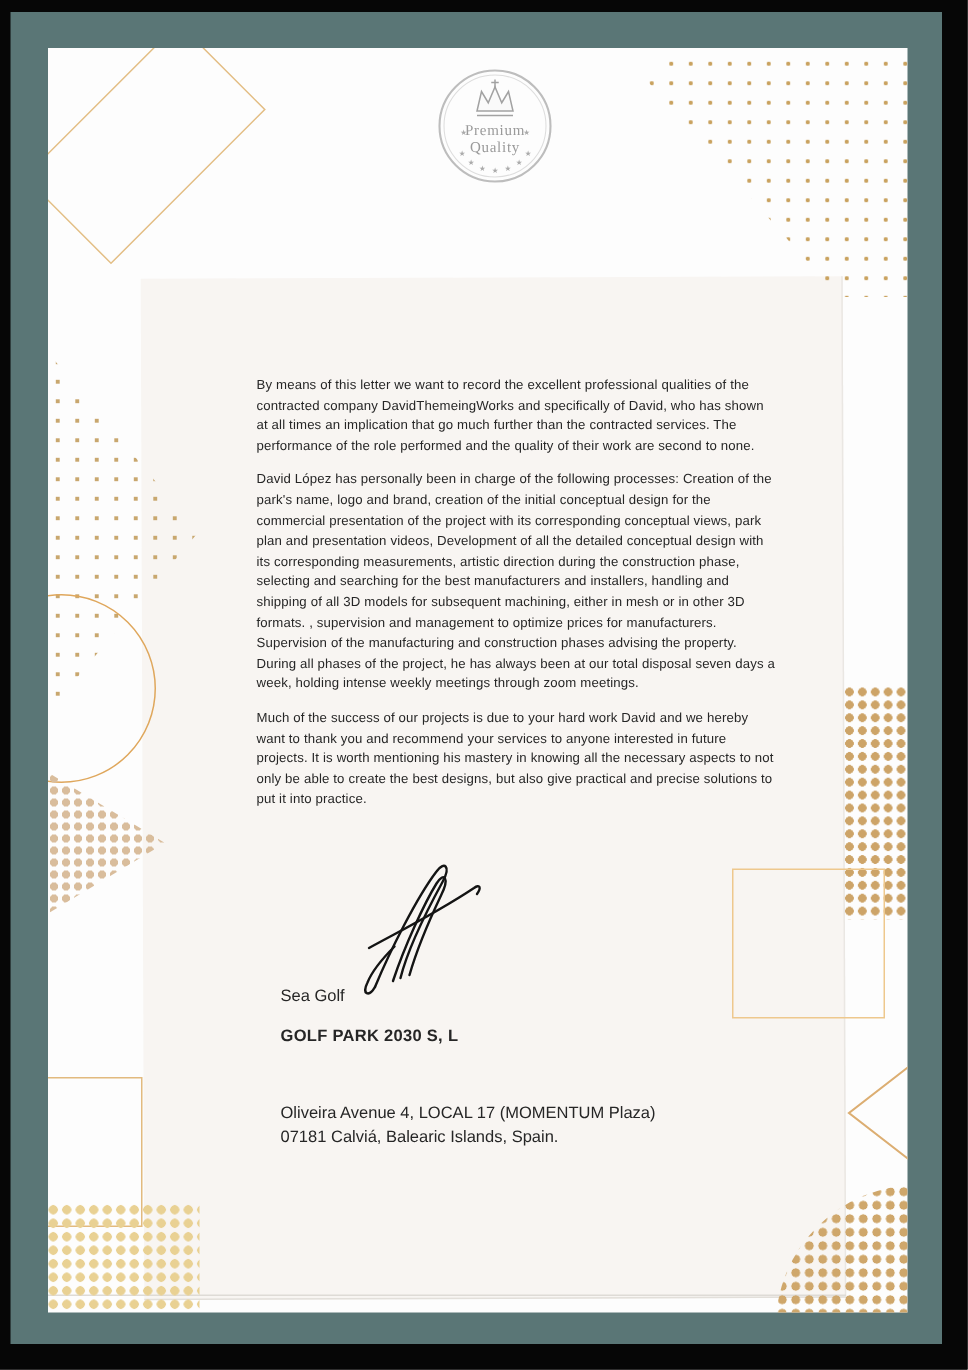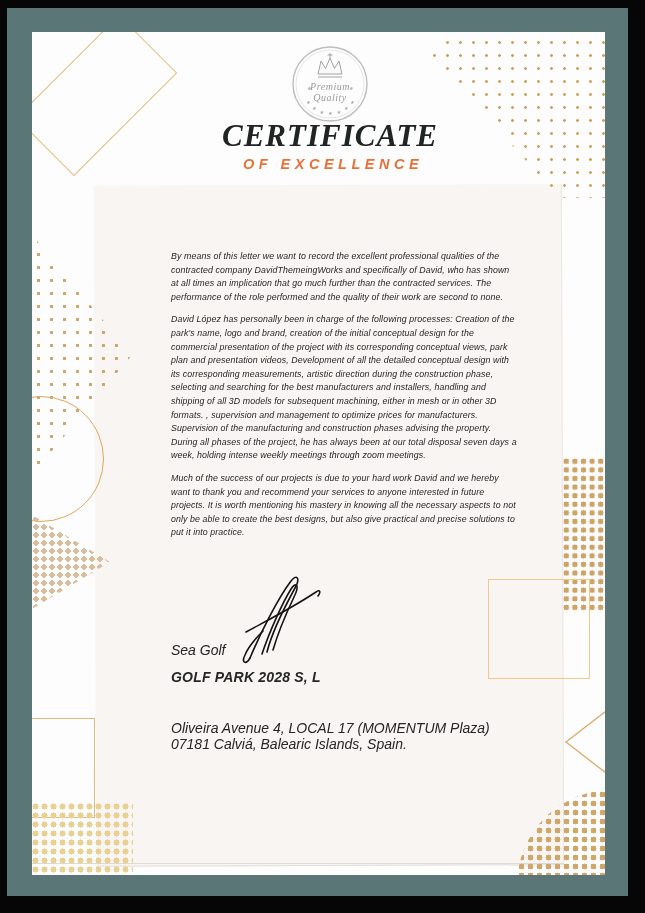--- a/index.html
+++ b/index.html
@@ -1,18 +1,18 @@
 <!DOCTYPE html>
 <html><head>
 <meta charset="utf-8">
 <style>
   html,body{margin:0;padding:0;background:#000;}
   .canvas{position:relative;width:645px;height:913px;background:#060606;overflow:hidden;
           font-family:"Liberation Sans",sans-serif;}
-  .frame{position:absolute;left:7px;top:8px;width:621px;height:888px;background:#5a7676;font-style:italic;}
+  .frame{position:absolute;left:7px;top:8px;width:621px;height:888px;background:#5a7676;}
   .page{position:absolute;left:25px;top:24px;width:573px;height:843px;background:#fdfdfd;overflow:hidden;}
 
   
   .paper{position:absolute;left:63px;top:153px;width:467px;height:680px;background:#f8f5f2;
          border-right:1px solid #eae7e3;border-bottom:1px solid #e2dfda;transform:rotate(-0.2deg);}
   .scanline{position:absolute;left:0;top:831px;width:532px;height:1px;background:#dedbd6;}
 
   
   .diamond{position:absolute;border:1.4px solid #e3be85;transform:rotate(45deg);}
   .d1{left:-31px;top:-32px;width:144px;height:144px;}
@@ -46,21 +46,21 @@
   .title{position:absolute;left:23px;top:86px;width:550px;margin:0;text-align:center;
          font-family:"Liberation Serif",serif;font-size:31px;font-weight:700;letter-spacing:1px;color:#202424;}
   .subtitle{position:absolute;left:26px;top:124px;width:550px;text-align:center;
          font-size:14.5px;font-weight:700;letter-spacing:4.5px;color:#e8713a;}
 
   
   .letter{position:absolute;left:139px;top:214px;width:347px;color:#262626;font-size:8.8px;
           line-height:13.6px;letter-spacing:0.1px;}
   .letter p{margin:4px 0 9px 0;}
   .salutation{margin:0 0 26px 0 !important;}
-  .fline{position:absolute;left:139px;color:#262626;font-size:14px;margin:0;}
+  .fline{position:absolute;left:139px;color:#262626;font-size:11px;margin:16px;}
   .fl-name{top:610px;}
   .fl-company{top:637px;font-weight:700;letter-spacing:0.2px;}
   .fl-addr1{top:688px;}
   .fl-addr2{top:704px;text-align:right;}
   .signature{position:absolute;left:202px;top:540px;}
 </style>
 </head>
 <body>
 
 <div class="canvas">
@@ -99,38 +99,36 @@
         <text x="21" y="6" text-anchor="middle" font-size="5" fill="#ababab">★</text>
         <text x="-22" y="20" text-anchor="middle" font-size="5" fill="#ababab">★</text>
         <text x="-16" y="26" text-anchor="middle" font-size="5" fill="#ababab">★</text>
         <text x="-8.5" y="30" text-anchor="middle" font-size="5" fill="#ababab">★</text>
         <text x="0" y="31" text-anchor="middle" font-size="5" fill="#ababab">★</text>
         <text x="8.5" y="30" text-anchor="middle" font-size="5" fill="#ababab">★</text>
         <text x="16" y="26" text-anchor="middle" font-size="5" fill="#ababab">★</text>
         <text x="22" y="20" text-anchor="middle" font-size="5" fill="#ababab">★</text>
       </svg>
 
-      <h1 class="title">CERTIFICATE</h1>
-      <div class="subtitle">OF EXCELLENCE</div>
 
       <div class="letter">
         <p>By means of this letter we want to record the excellent professional qualities of the contracted company DavidThemeingWorks and specifically of David, who has shown at all times an implication that  go much further than the contracted services. The performance of the role performed and the quality of their work are second to none.</p>
         <p>David López has personally been in charge of the following processes: Creation of the park's name, logo and brand, creation of the initial conceptual design for the commercial presentation of the project with its corresponding conceptual views, park plan and presentation videos, Development of all the detailed conceptual design with its corresponding measurements, artistic direction during the construction phase, selecting and searching for the best manufacturers and installers, handling and shipping of all 3D models for subsequent machining, either in mesh or in other 3D formats. , supervision and management to optimize prices for manufacturers. Supervision of the manufacturing and construction phases advising the property. During all phases of the project, he has always been at our total disposal seven days a week, holding intense weekly meetings through zoom meetings.</p>
         <p>Much of the success of our projects is due to your hard work David  and we hereby want to thank you and recommend your services to anyone interested in future projects. It is worth mentioning his mastery in knowing all the necessary aspects to not only be able to create the best designs, but also give practical and precise solutions to put it into practice.</p>
       </div>
 
       <svg class="signature" width="95" height="95">
         <g fill="none" stroke="#141414" stroke-width="1.6" stroke-linecap="round">
           <path d="M16 86 C26 62 44 26 57 9 C62 2 67 5 61 16 C49 38 37 64 33 80"></path>
           <path d="M28 82 C36 58 49 30 57 17 C62 9 66 13 60 25 C51 44 43 64 39 78"></path>
           <path d="M12 60 C34 48 58 36 82 20 C86 17 87 20 84 24"></path>
           <path d="M16 86 C12 93 7 91 11 83 C15 73 24 64 29 59"></path>
         </g>
       </svg>
 
       <p class="fline fl-name">Sea Golf</p>
-      <p class="fline fl-company">GOLF PARK 2028 S, L</p>
+      <p class="fline fl-company">GOLF PARK 2030 S, L</p>
       <p class="fline fl-addr1">Oliveira Avenue 4, LOCAL 17 (MOMENTUM Plaza)</p>
       <p class="fline fl-addr2">07181 Calviá, Balearic Islands, Spain.</p>
 
     </div>
   </div>
 </div>
 
 </body></html>

